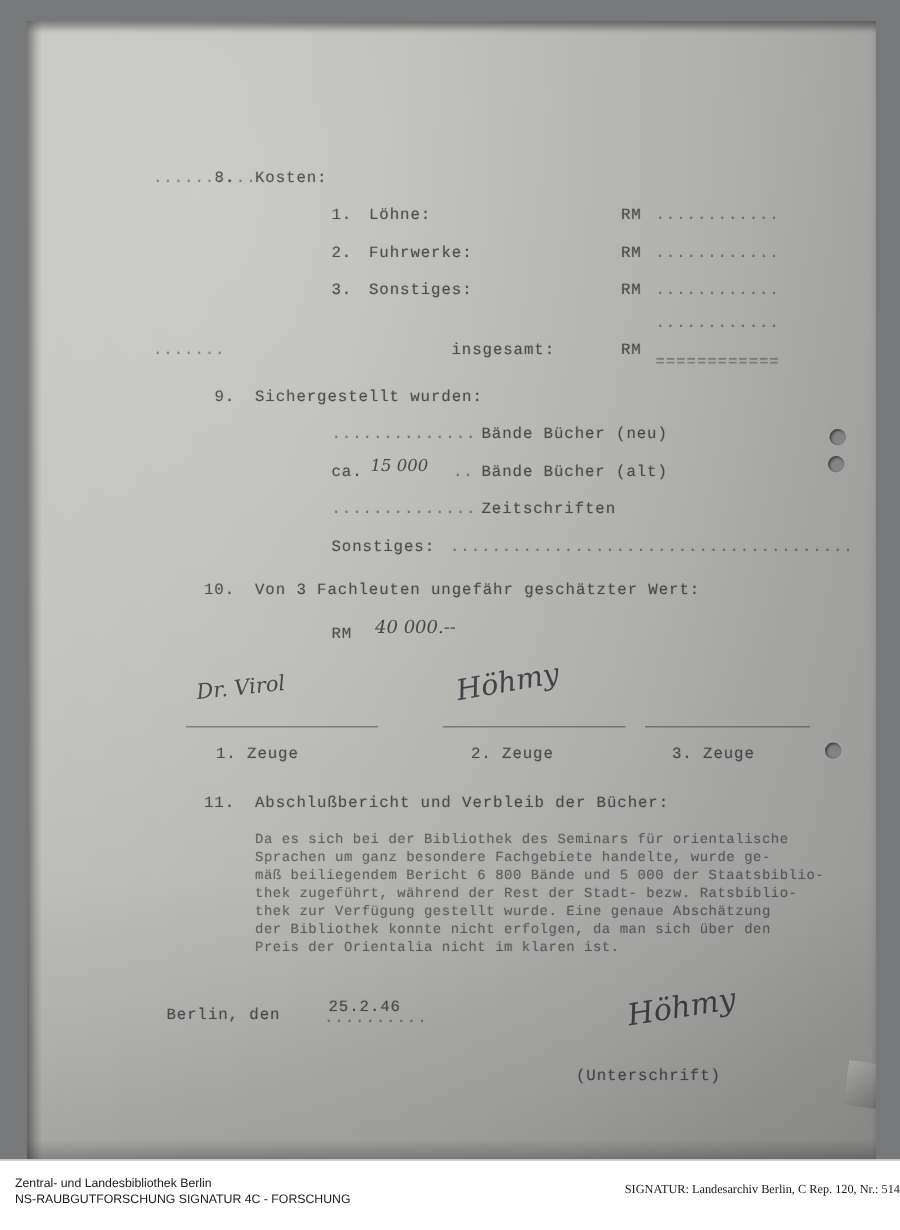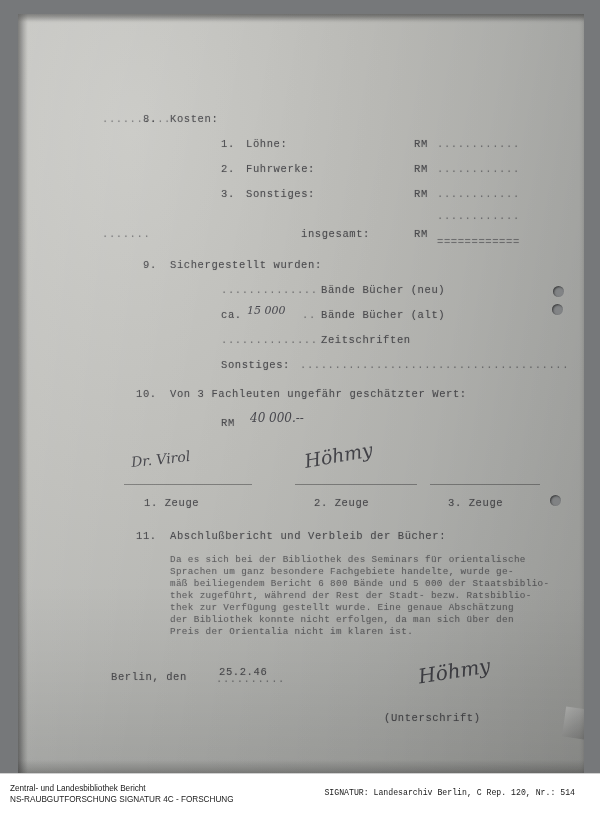--- a/index.html
+++ b/index.html
@@ -140,24 +140,24 @@
     position: absolute;
     left: 10px; top: 9px;
     font-size: 8.2px;
     line-height: 11px;
     color: #1a1a1a;
     font-family: "Liberation Sans", sans-serif;
     white-space: pre-line;
   }
   .foot-right {
     position: absolute;
-    right: 25px; top: 14px;
+    right: 0; top: 14px;
     font-size: 8.2px;
     color: #1a1a1a;
-    font-family: Liberation Mono, monospace;
+    font-family: Liberation Serif, serif;
     white-space: pre;
   }
 </style>
 </head>
 <body>
 
 <div id="page">
 
   <div id="sheet">
     <div class="sheet-edge-l"></div>
@@ -246,17 +246,17 @@
       <div class="t" style="left:201px; top:652px;">25.2.46</div>
       <div class="t faint" style="left:198px; top:659px;">..........</div>
 
       <div class="sig" style="left:400px; top:645px; font-size:20px; transform:rotate(-9deg);">Höhmy</div>
       <div class="t" style="left:366px; top:698px;">(Unterschrift)</div>
 
     </div>
   </div>
 
   <div id="footer">
-    <div class="foot-left"><span>Zentral- und Landesbibliothek Bericht</span><br><span>NS-RAUBGUTFORSCHUNG SIGNATUR 4C - FORSCHUNG</span></div>
+    <div class="foot-left"><span>Zentral- und Landesbibliothek Berlin</span><br><span>NS-RAUBGUTFORSCHUNG SIGNATUR 4C - FORSCHUNG</span></div>
     <div class="foot-right">SIGNATUR: Landesarchiv Berlin, C Rep. 120, Nr.: 514</div>
   </div>
 
 </div>
 
 </body></html>

